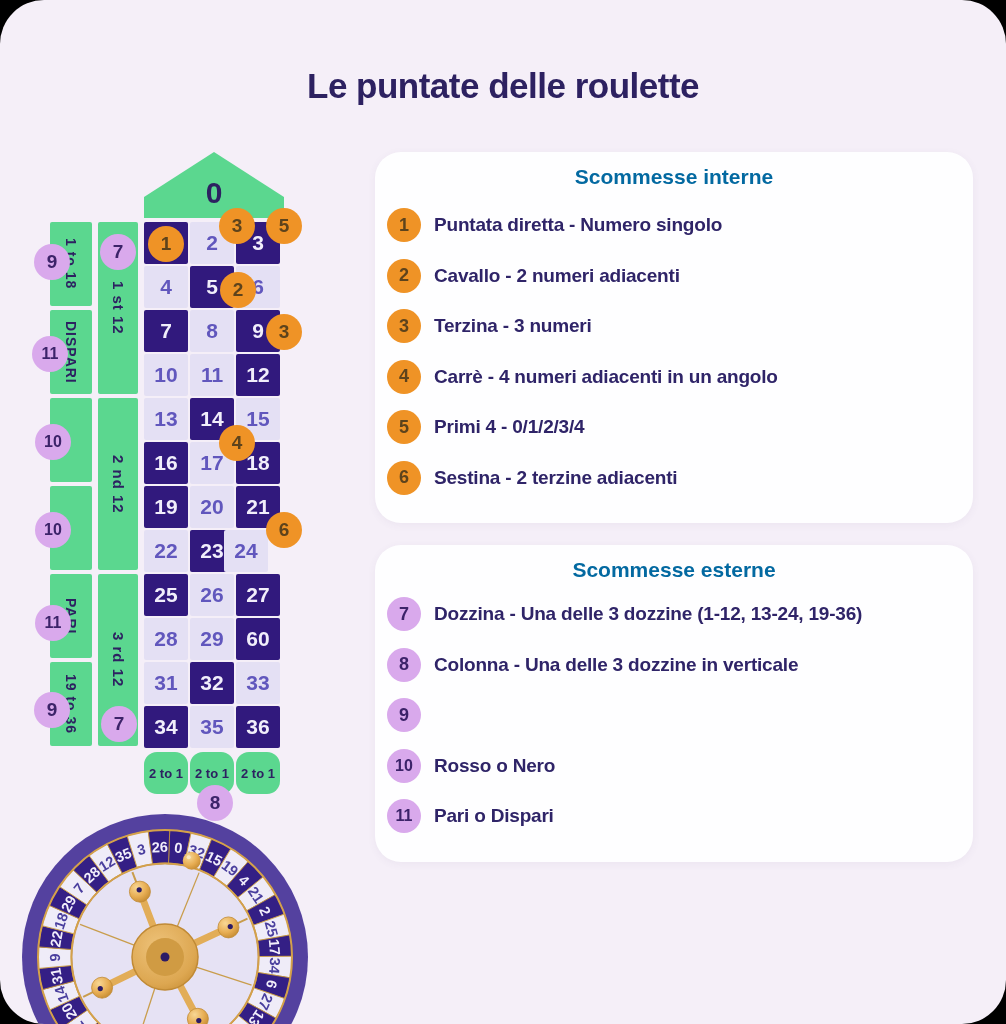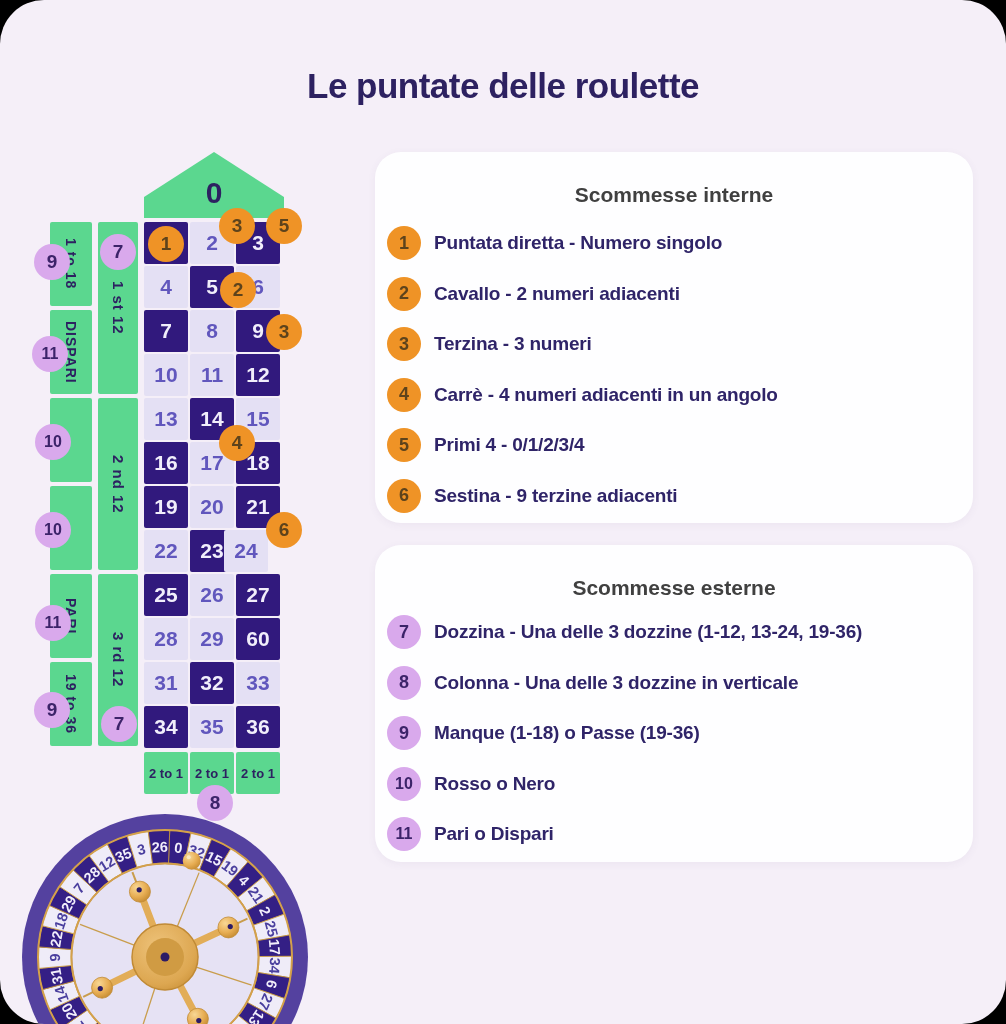--- a/index.html
+++ b/index.html
@@ -17,39 +17,39 @@
         font-size:30px;font-weight:700;color:#2d2161;}
   .gsec{position:absolute;background:#5bd78f;border-radius:2px;
         display:flex;align-items:center;justify-content:center;}
   .vtext{writing-mode:vertical-rl;font-weight:700;color:#2d2161;letter-spacing:1px;}
   .vtext.dz{font-size:15px;}
   .vtext.ot{font-size:14px;}
   .cell{position:absolute;width:44px;height:42px;border-radius:2px;
         display:flex;align-items:center;justify-content:center;font-size:21px;font-weight:700;}
   .cell.dark{background:#31197d;color:#f1eefb;}
   .cell.light{background:#e4e0f4;color:#6157bd;}
-  .c21{position:absolute;width:44px;height:42px;background:#5bd78f;border-radius:2px;
+  .c21{position:absolute;width:44px;height:42px;background:#5bd78f;border-radius:13px;
        color:#2d2161;font-size:13px;font-weight:700;
        display:flex;align-items:center;justify-content:center;}
   .oval{position:absolute;width:26px;height:36px;border-radius:50%;}
   .oval.dark{background:#31197d;}
   .oval.light{background:#e9e6f4;}
 
   .marker{position:absolute;width:36px;height:36px;border-radius:50%;z-index:6;
           display:flex;align-items:center;justify-content:center;font-weight:700;font-size:19px;}
   .marker.orange{background:#ef9326;color:#5d431c;}
   .marker.purple{background:#d9a9ec;color:#3c2369;}
   .marker.m2{font-size:16px;}
 
   
   .card{position:absolute;left:375px;width:598px;background:#fefeff;border-radius:26px;
         box-shadow:0 2px 8px rgba(80,60,120,.06);}
   .card.interne{top:152px;height:371px;}
   .card.esterne{top:545px;height:317px;}
-  .card h2{margin:31px 0 0;text-align:center;font-size:21px;font-weight:700;color:#404040;}
+  .card h2{margin:13px 0 0;text-align:center;font-size:21px;font-weight:700;color:#0369a1;}
   .legend-items{margin-top:11px;}
   .card.esterne .legend-items{margin-top:7px;}
   .legend-item{height:50.5px;display:flex;align-items:center;padding-left:12px;}
   .lbadge{width:34px;height:34px;flex:0 0 34px;border-radius:50%;
           display:flex;align-items:center;justify-content:center;font-weight:700;font-size:18px;}
   .lbadge.m2{font-size:16px;}
   .lbadge.orange{background:#ef9326;color:#5d431c;}
   .lbadge.purple{background:#d9a9ec;color:#3c2369;}
   .ltext{margin-left:13px;font-size:19px;font-weight:700;color:#2f2468;letter-spacing:-0.2px;}
 
@@ -178,39 +178,38 @@
         <div class="legend-item">
           <div class="lbadge orange">4</div>
           <div class="ltext">Carrè - 4 numeri adiacenti in un angolo</div>
         </div>
         <div class="legend-item">
           <div class="lbadge orange">5</div>
           <div class="ltext">Primi 4 - 0/1/2/3/4</div>
         </div>
         <div class="legend-item">
           <div class="lbadge orange">6</div>
-          <div class="ltext">Sestina - 9 terzine adiacenti</div>
+          <div class="ltext">Sestina - 2 terzine adiacenti</div>
         </div>
       </div>
   </div>
 
   <div class="card esterne">
     <h2>Scommesse esterne</h2>
     <div class="legend-items" id="esterne-items">
         <div class="legend-item">
           <div class="lbadge purple">7</div>
           <div class="ltext">Dozzina - Una delle 3 dozzine (1-12, 13-24, 19-36)</div>
         </div>
         <div class="legend-item">
           <div class="lbadge purple">8</div>
           <div class="ltext">Colonna - Una delle 3 dozzine in verticale</div>
         </div>
         <div class="legend-item">
           <div class="lbadge purple">9</div>
-          <div class="ltext">Manque (1-18) o Passe (19-36)</div>
         </div>
         <div class="legend-item">
           <div class="lbadge purple m2">10</div>
           <div class="ltext">Rosso o Nero</div>
         </div>
         <div class="legend-item">
           <div class="lbadge purple m2">11</div>
           <div class="ltext">Pari o Dispari</div>
         </div>
       </div>

